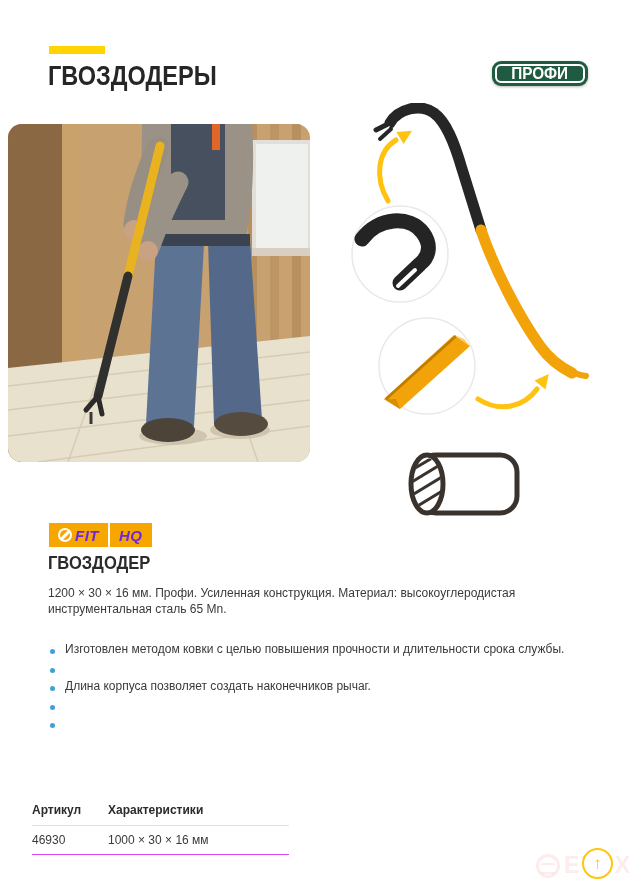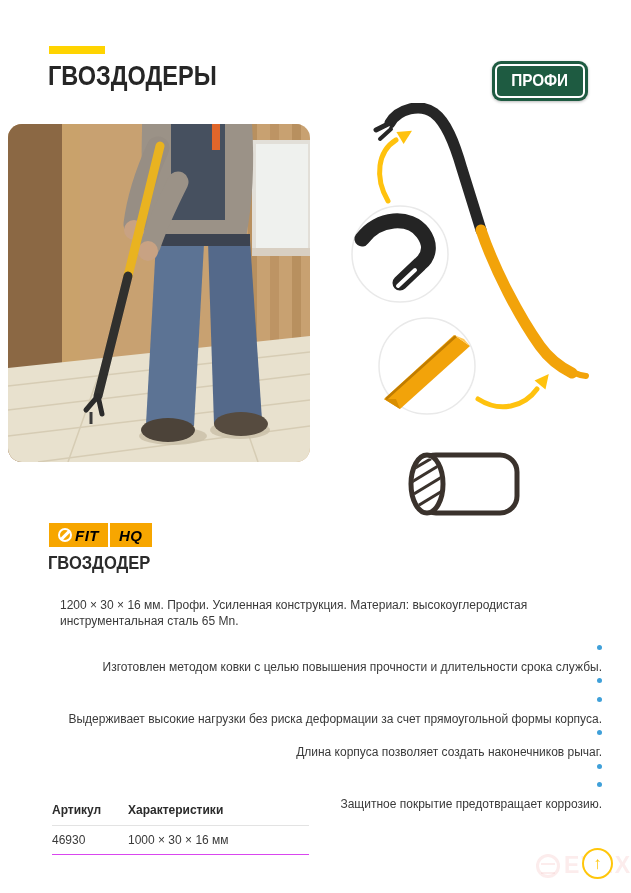--- a/index.html
+++ b/index.html
@@ -8,21 +8,21 @@
     font-family:"Liberation Sans", sans-serif; overflow:hidden;
   }
   
   .accent-bar { position:absolute; left:49px; top:46px; width:56px; height:8px; background:#FFD400; }
   .page-title {
     position:absolute; left:48px; top:60px; margin:0;
     font-size:28px; font-weight:800; color:#262626;
     transform:scaleX(.84); transform-origin:left center; white-space:nowrap;
   }
   .badge {
-    position:absolute; left:492px; top:61px; width:96px; height:40px;
+    position:absolute; left:492px; top:61px; width:96px; height:25px;
     background:#1E5B41; border-radius:9px; box-sizing:border-box; padding:3px;
     box-shadow:0 1px 3px rgba(0,0,0,.28);
   }
   .badge-inner {
     width:100%; height:100%; box-sizing:border-box;
     border:2px solid #ffffff; border-radius:6px;
     display:flex; align-items:center; justify-content:center;
   }
   .badge-text { color:#fff; font-weight:700; font-size:17px; transform:scaleX(.9); white-space:nowrap; }
 
@@ -31,51 +31,51 @@
 
   
   .tool-figure { position:absolute; left:330px; top:103px; width:300px; height:335px; }
 
   
   .cross-section { position:absolute; left:395px; top:448px; width:130px; height:74px; }
 
   
   .brand { position:absolute; left:49px; top:523px; display:flex; gap:2px; height:24px; }
   .brand-block {
-    background:#F7A600; color:#000000; font-weight:800; font-style:italic;
+    background:#F7A600; color:#6d28d9; font-weight:800; font-style:italic;
     display:flex; align-items:center; padding:0 9px; font-size:15px; letter-spacing:.5px;
   }
   .fit-icon {
     width:14px; height:14px; border:2px solid #fff; border-radius:50%;
     position:relative; box-sizing:border-box; margin-right:3px; flex:none;
   }
   .fit-icon::after {
     content:""; position:absolute; left:-1px; top:4px; width:12px; height:2.5px;
     background:#fff; transform:rotate(-45deg);
   }
 
   .product-name {
     position:absolute; left:48px; top:552px; margin:0;
     font-size:19px; font-weight:800; color:#2B2B2B;
     transform:scaleX(.87); transform-origin:left center; white-space:nowrap;
   }
   .description {
-    position:absolute; left:48px; top:585px; width:552px; margin:12px;
+    position:absolute; left:48px; top:585px; width:552px; margin:0;
     font-size:12px; line-height:16px; color:#3A3A3A;
   }
   .features {
     position:absolute; left:50px; top:640px; width:552px;
     margin:0; padding:0; list-style:none;
   }
-  .features li { display:flex; align-items:flex-end; gap:10px; min-height:18.6px; font-size:12px; color:#3A3A3A;flex-direction:column; }
+  .features li { display:flex; align-items:center; gap:10px; min-height:18.6px; font-size:12px; color:#3A3A3A; }
   .dot { flex:none; width:5px; height:5px; border-radius:50%; background:#3FA0D9; margin-top:4.5px; }
 
   
   .spec-table {
-    position:absolute; left:52px; top:799px; width:257px;
+    position:absolute; left:32px; top:799px; width:257px;
     border-collapse:collapse; font-size:12px; color:#2B2B2B;
   }
   .spec-table th { text-align:left; font-weight:700; padding:4px 0 8px 0; border-bottom:1px solid #E3E3E3; }
   .spec-table td { padding:7px 0; border-bottom:1px solid #d946ef; color:#3A3A3A; }
   .col-art { width:76px; }
 
   
   .watermark {
     position:absolute; left:536px; top:852px; display:flex; align-items:center; gap:4px;
     opacity:.30; z-index:1; pointer-events:none;
@@ -229,32 +229,27 @@
   <ul class="features">
     <li>
         <span class="dot"></span>
         <span>Изготовлен методом ковки с целью повышения прочности и длительности срока службы.</span>
       </li>
     <li>
         <span class="dot"></span>
       </li>
     <li>
         <span class="dot"></span>
-        <span>Выдерживает высокие нагрузки без риска деформации за счет прямоугольной формы корпуса.</span>
-      </li>
-    <li>
-        <span class="dot"></span>
         <span>Длина корпуса позволяет создать наконечников рычаг.</span>
       </li>
     <li>
         <span class="dot"></span>
       </li>
     <li>
         <span class="dot"></span>
-        <span>Защитное покрытие предотвращает коррозию.</span>
       </li>
   </ul>
 
   <table class="spec-table">
     <thead>
       <tr>
         <th class="col-art">Артикул</th>
         <th>Характеристики</th>
       </tr>
     </thead>

